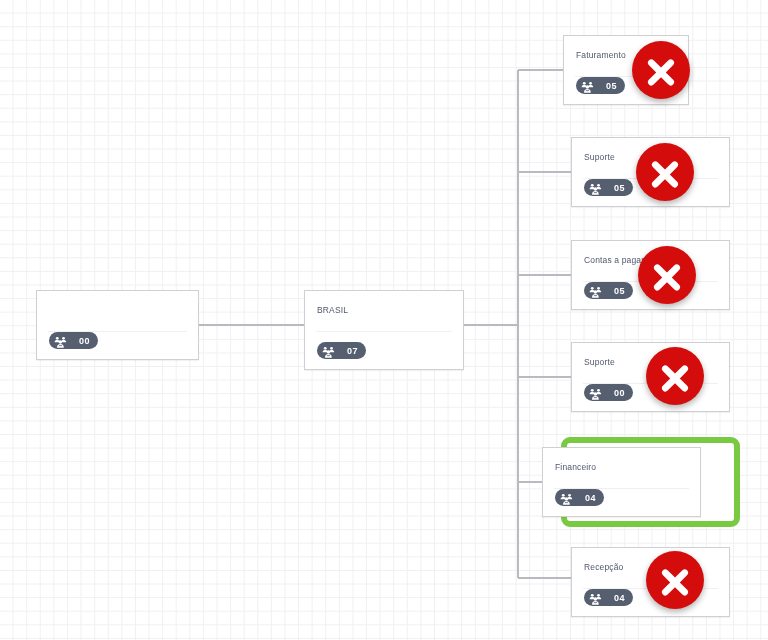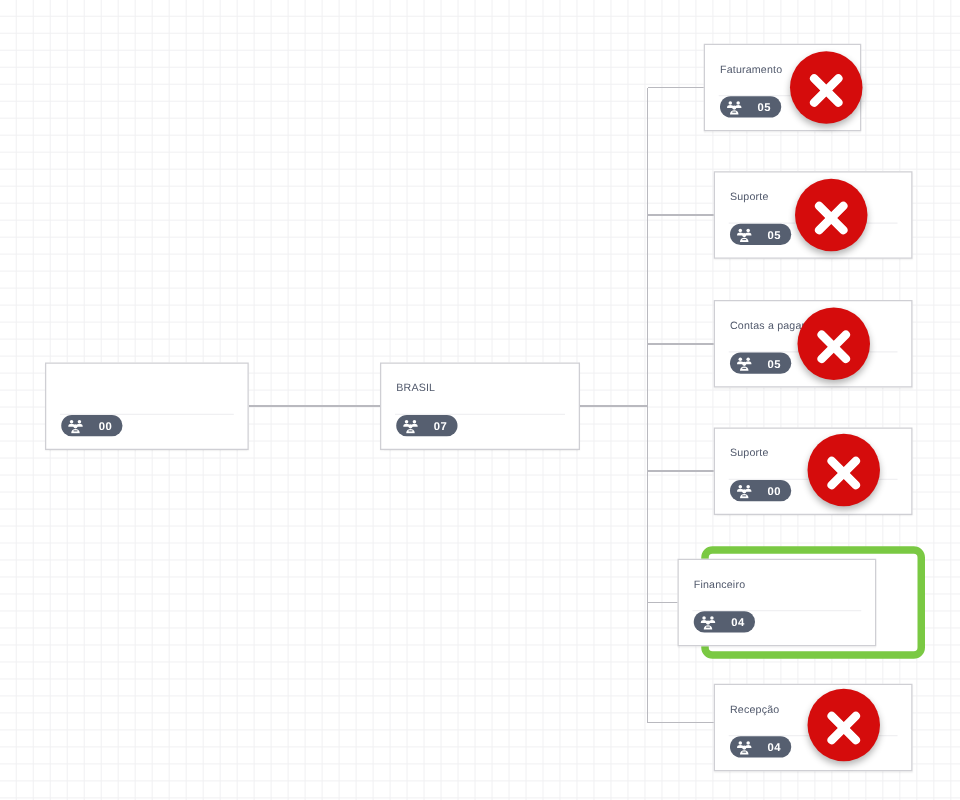--- a/index.html
+++ b/index.html
@@ -142,21 +142,21 @@
           <path d="M1.2 12.4c0-2.1 2.2-3.2 4.8-3.2s4.8 1.1 4.8 3.2v1.1H1.2z" fill="#ffffff"></path>
           <path d="M13.0 12.4c0-2.1 2.2-3.2 4.6-3.2s4.8 1.1 4.8 3.2v1.1H13.0z" fill="#ffffff"></path>
           <circle cx="11.8" cy="13.0" r="3.1" fill="#ffffff"></circle>
           <path d="M5.6 22.4c0-3.6 2.8-5.6 6.2-5.6s6.2 2.0 6.2 5.6v1.0H5.6z" fill="#ffffff"></path>
           <rect x="9.0" y="19.0" width="5.6" height="1.5" fill="#565f70"></rect>
         </svg>
       </span>
       <span class="badge-count">00</span>
     </div>
   </div>
-      <div class="node" style="left: 304px; top: 290px; width: 160px; height: 70px;">
+      <div class="node" style="left: 304px; top: 290px; width: 160px; height: 80px;">
     <div class="node-title">BRASIL</div>
     <div class="node-divider"></div>
     <div class="badge">
       <span class="badge-icon">
         <svg viewBox="0 0 24 24" width="13" height="13">
           <circle cx="6" cy="6.2" r="2.6" fill="#ffffff"></circle>
           <circle cx="17.6" cy="6.2" r="2.6" fill="#ffffff"></circle>
           <path d="M1.2 12.4c0-2.1 2.2-3.2 4.8-3.2s4.8 1.1 4.8 3.2v1.1H1.2z" fill="#ffffff"></path>
           <path d="M13.0 12.4c0-2.1 2.2-3.2 4.6-3.2s4.8 1.1 4.8 3.2v1.1H13.0z" fill="#ffffff"></path>
           <circle cx="11.8" cy="13.0" r="3.1" fill="#ffffff"></circle>

